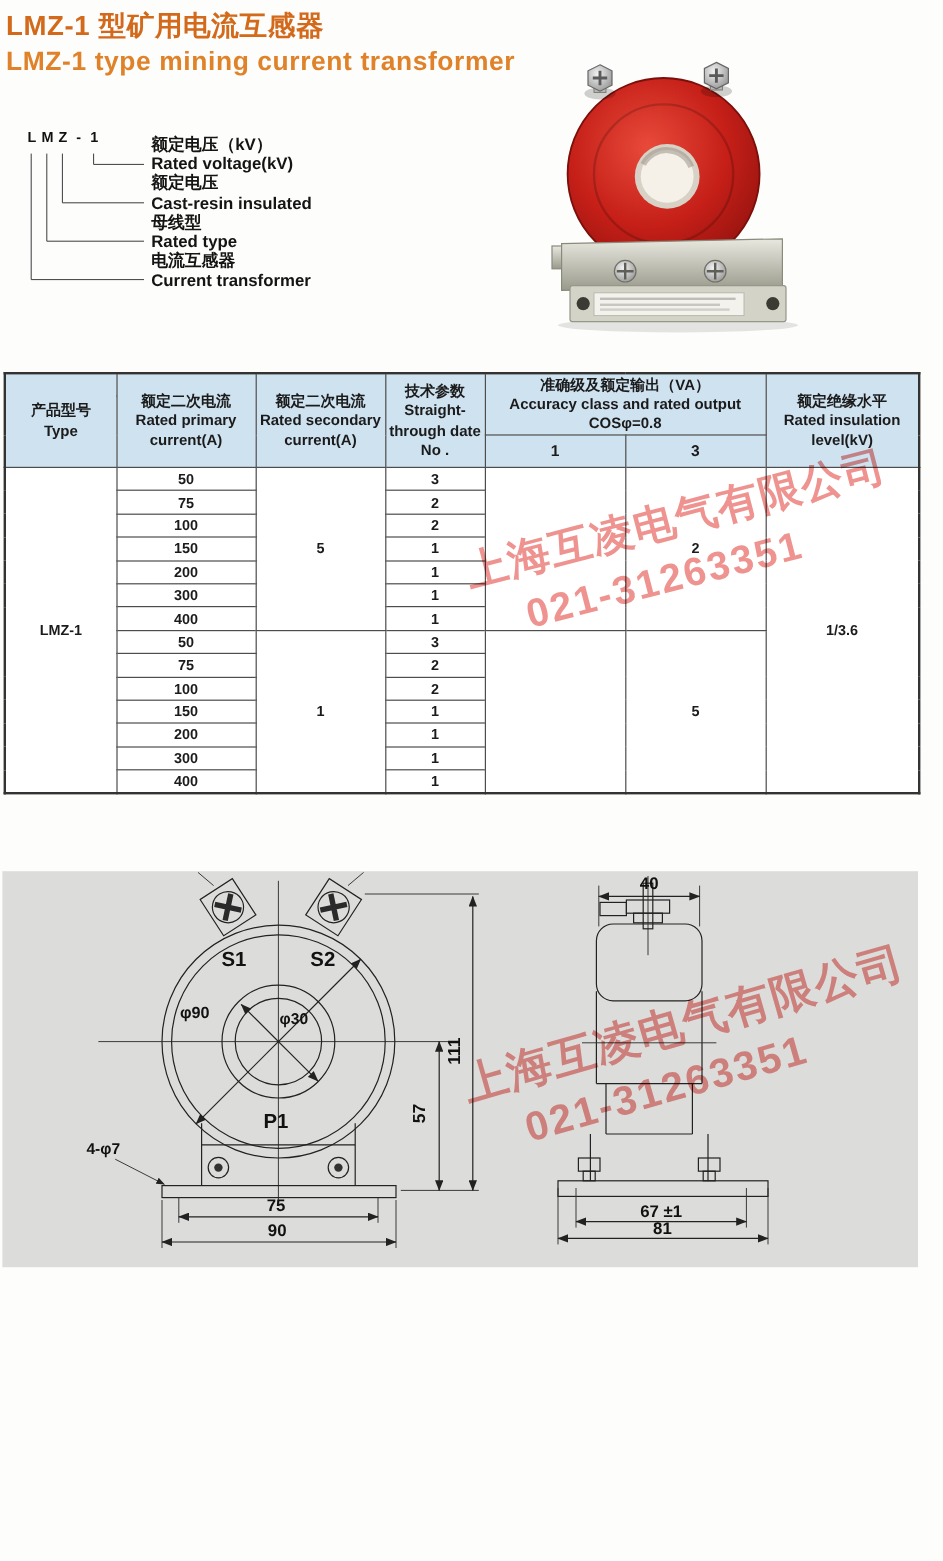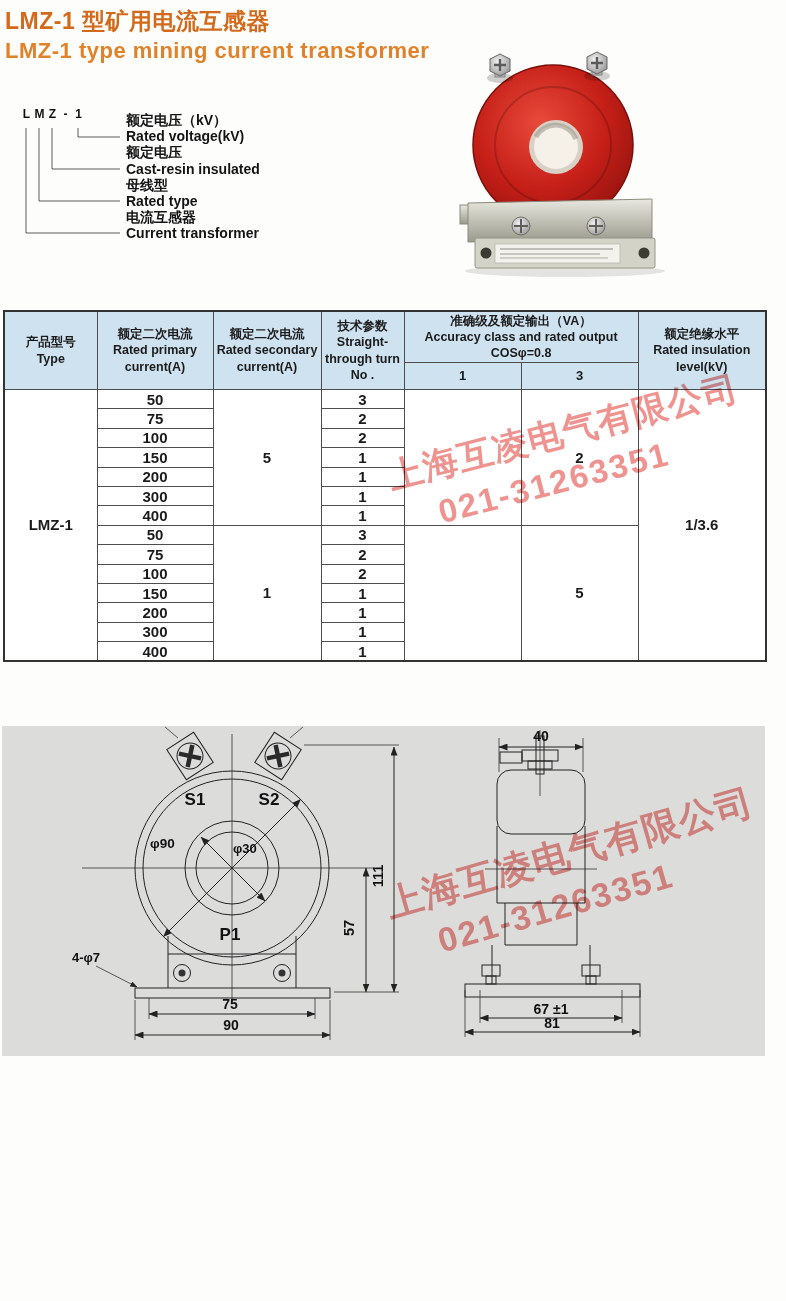--- a/index.html
+++ b/index.html
@@ -18,21 +18,21 @@
   .code-lines{position:absolute;left:0;top:100px;}
   .code-list{position:absolute;left:126px;top:112px;font-size:14px;font-weight:bold;color:#141414;}
   .code-list div{height:16.2px;line-height:16.2px;white-space:nowrap;}
 
   
   #tech-table{position:absolute;left:3px;top:310px;border-collapse:collapse;table-layout:fixed;width:762px;border:2px solid #333;}
   #tech-table th,#tech-table td{border:1px solid #4d4d4d;text-align:center;vertical-align:middle;font-weight:bold;color:#1b1b1b;padding:0;}
   #tech-table thead th{background:#cfe2f0;font-size:12.5px;line-height:1.3;}
   #tech-table thead tr.sub th{height:26px;font-size:13px;}
   #tech-table thead tr.main th{height:50px;}
-  #tech-table tbody td{font-size:15px;background:#fff;}
+  #tech-table tbody td{font-size:12px;background:#fff;}
   #tech-table tbody tr{height:19.4px;}
 
   
   .wm{position:absolute;font-weight:bold;color:#ed8a85;white-space:nowrap;transform-origin:0 0;mix-blend-mode:multiply;opacity:0.92;z-index:30;}
   .wm .l1{font-size:35px;letter-spacing:1px;}
   .wm .l2{font-size:33px;letter-spacing:2px;margin-left:40px;margin-top:4px;}
   #wm2 .l1{font-size:37px;}
   #wm2 .l2{font-size:34px;}
 
   
@@ -150,21 +150,21 @@
         <th rowspan="2">
           <div>额定二次电流</div>
           <div>Rated  primary current(A)</div>
         </th>
         <th rowspan="2">
           <div>额定二次电流</div>
           <div>Rated  secondary current(A)</div>
         </th>
         <th rowspan="2">
           <div>技术参数</div>
-          <div>Straight-through turn No .</div>
+          <div>Straight-through date No .</div>
         </th>
         <th colspan="2">
           <div>准确级及额定输出（VA）</div>
           <div>Accuracy class and rated output</div>
           <div>COSφ=0.8</div>
         </th>
         <th rowspan="2">
           <div>额定绝缘水平</div>
           <div>Rated insulation level(kV)</div>
         </th>

